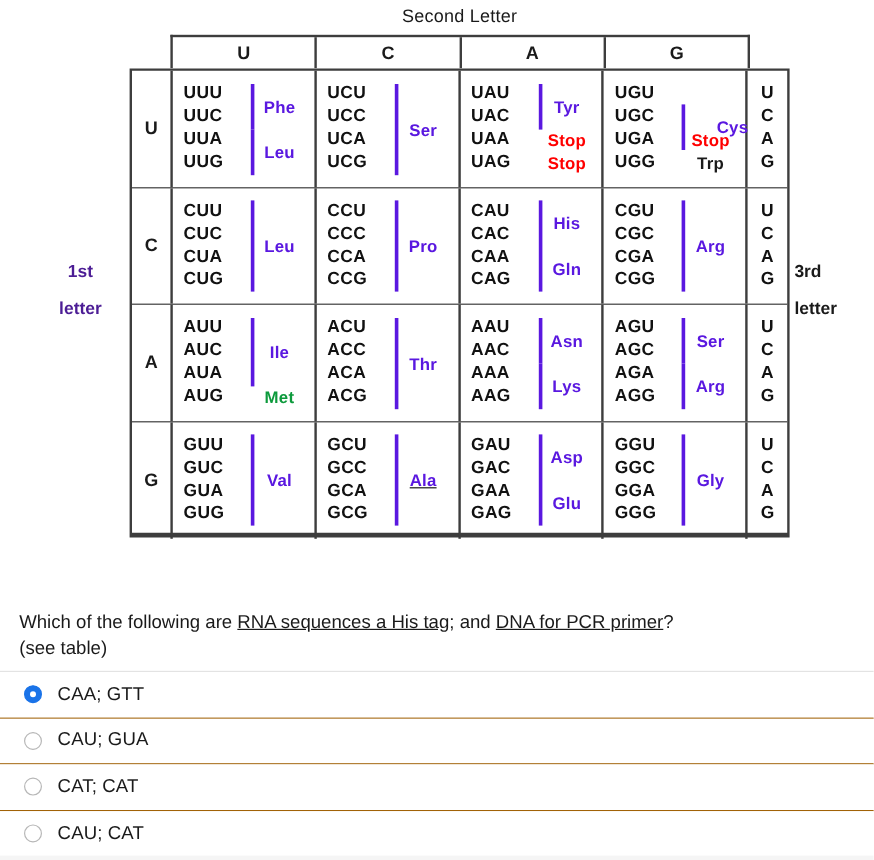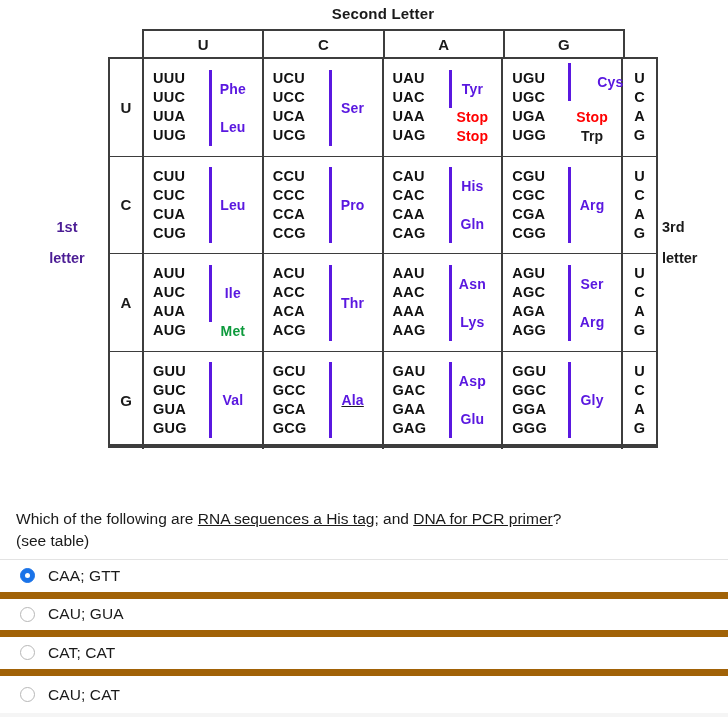--- a/index.html
+++ b/index.html
@@ -20,21 +20,21 @@
     height: 500px;
   }
 
   #second-letter-title {
     position: absolute;
     left: 108px;
     top: 5px;
     width: 550px;
     text-align: center;
     font-size: 15px;
-    font-weight: bold;
+    font-weight: normal;
     color: #1a1a1a;
     letter-spacing: 0.2px;
   }
 
   
   #second-letter-header {
     position: absolute;
     left: 142px;
     top: 29px;
     width: 483px;
@@ -204,21 +204,21 @@
     left: 0;
     top: 559px;
     width: 728px;
     border-top: 1px solid #e3e3e3;
   }
   .answer-option {
     height: 38.5px;
     display: flex;
     align-items: center;
     padding-left: 20px;
-    border-bottom: 7px solid #a16207;
+    border-bottom: 1px solid #a16207;
     background: #ffffff;
     cursor: pointer;
   }
   .answer-option:last-child { border-bottom: none; }
   .radio {
     width: 15px; height: 15px;
     flex: 0 0 15px;
     border-radius: 50%;
     border: 1.5px solid #b7b7b7;
     background: #fff;
@@ -324,21 +324,21 @@
           </div>
         </div>
         <div class="codon-block">
           <div class="codon-list">
             <div class="codon">UGU</div>
             <div class="codon">UGC</div>
             <div class="codon">UGA</div>
             <div class="codon">UGG</div>
           </div>
           <div class="aa-area">
-            <div class="aa-group" style="top: 4px; height: 38px; gap: 26px;">
+            <div class="aa-group" style="top: 28px; height: 38px; gap: 26px;">
               <div class="aa-bar"></div>
               <div class="aa-label">Cys</div>
             </div>
             <div class="aa-group" style="top: 48.5px; height: 19px;">
               <div class="aa-bar hidden"></div>
               <div class="aa-label stop">Stop</div>
             </div>
             <div class="aa-group" style="top: 67.5px; height: 19px;">
               <div class="aa-bar hidden"></div>
               <div class="aa-label trp">Trp</div>

